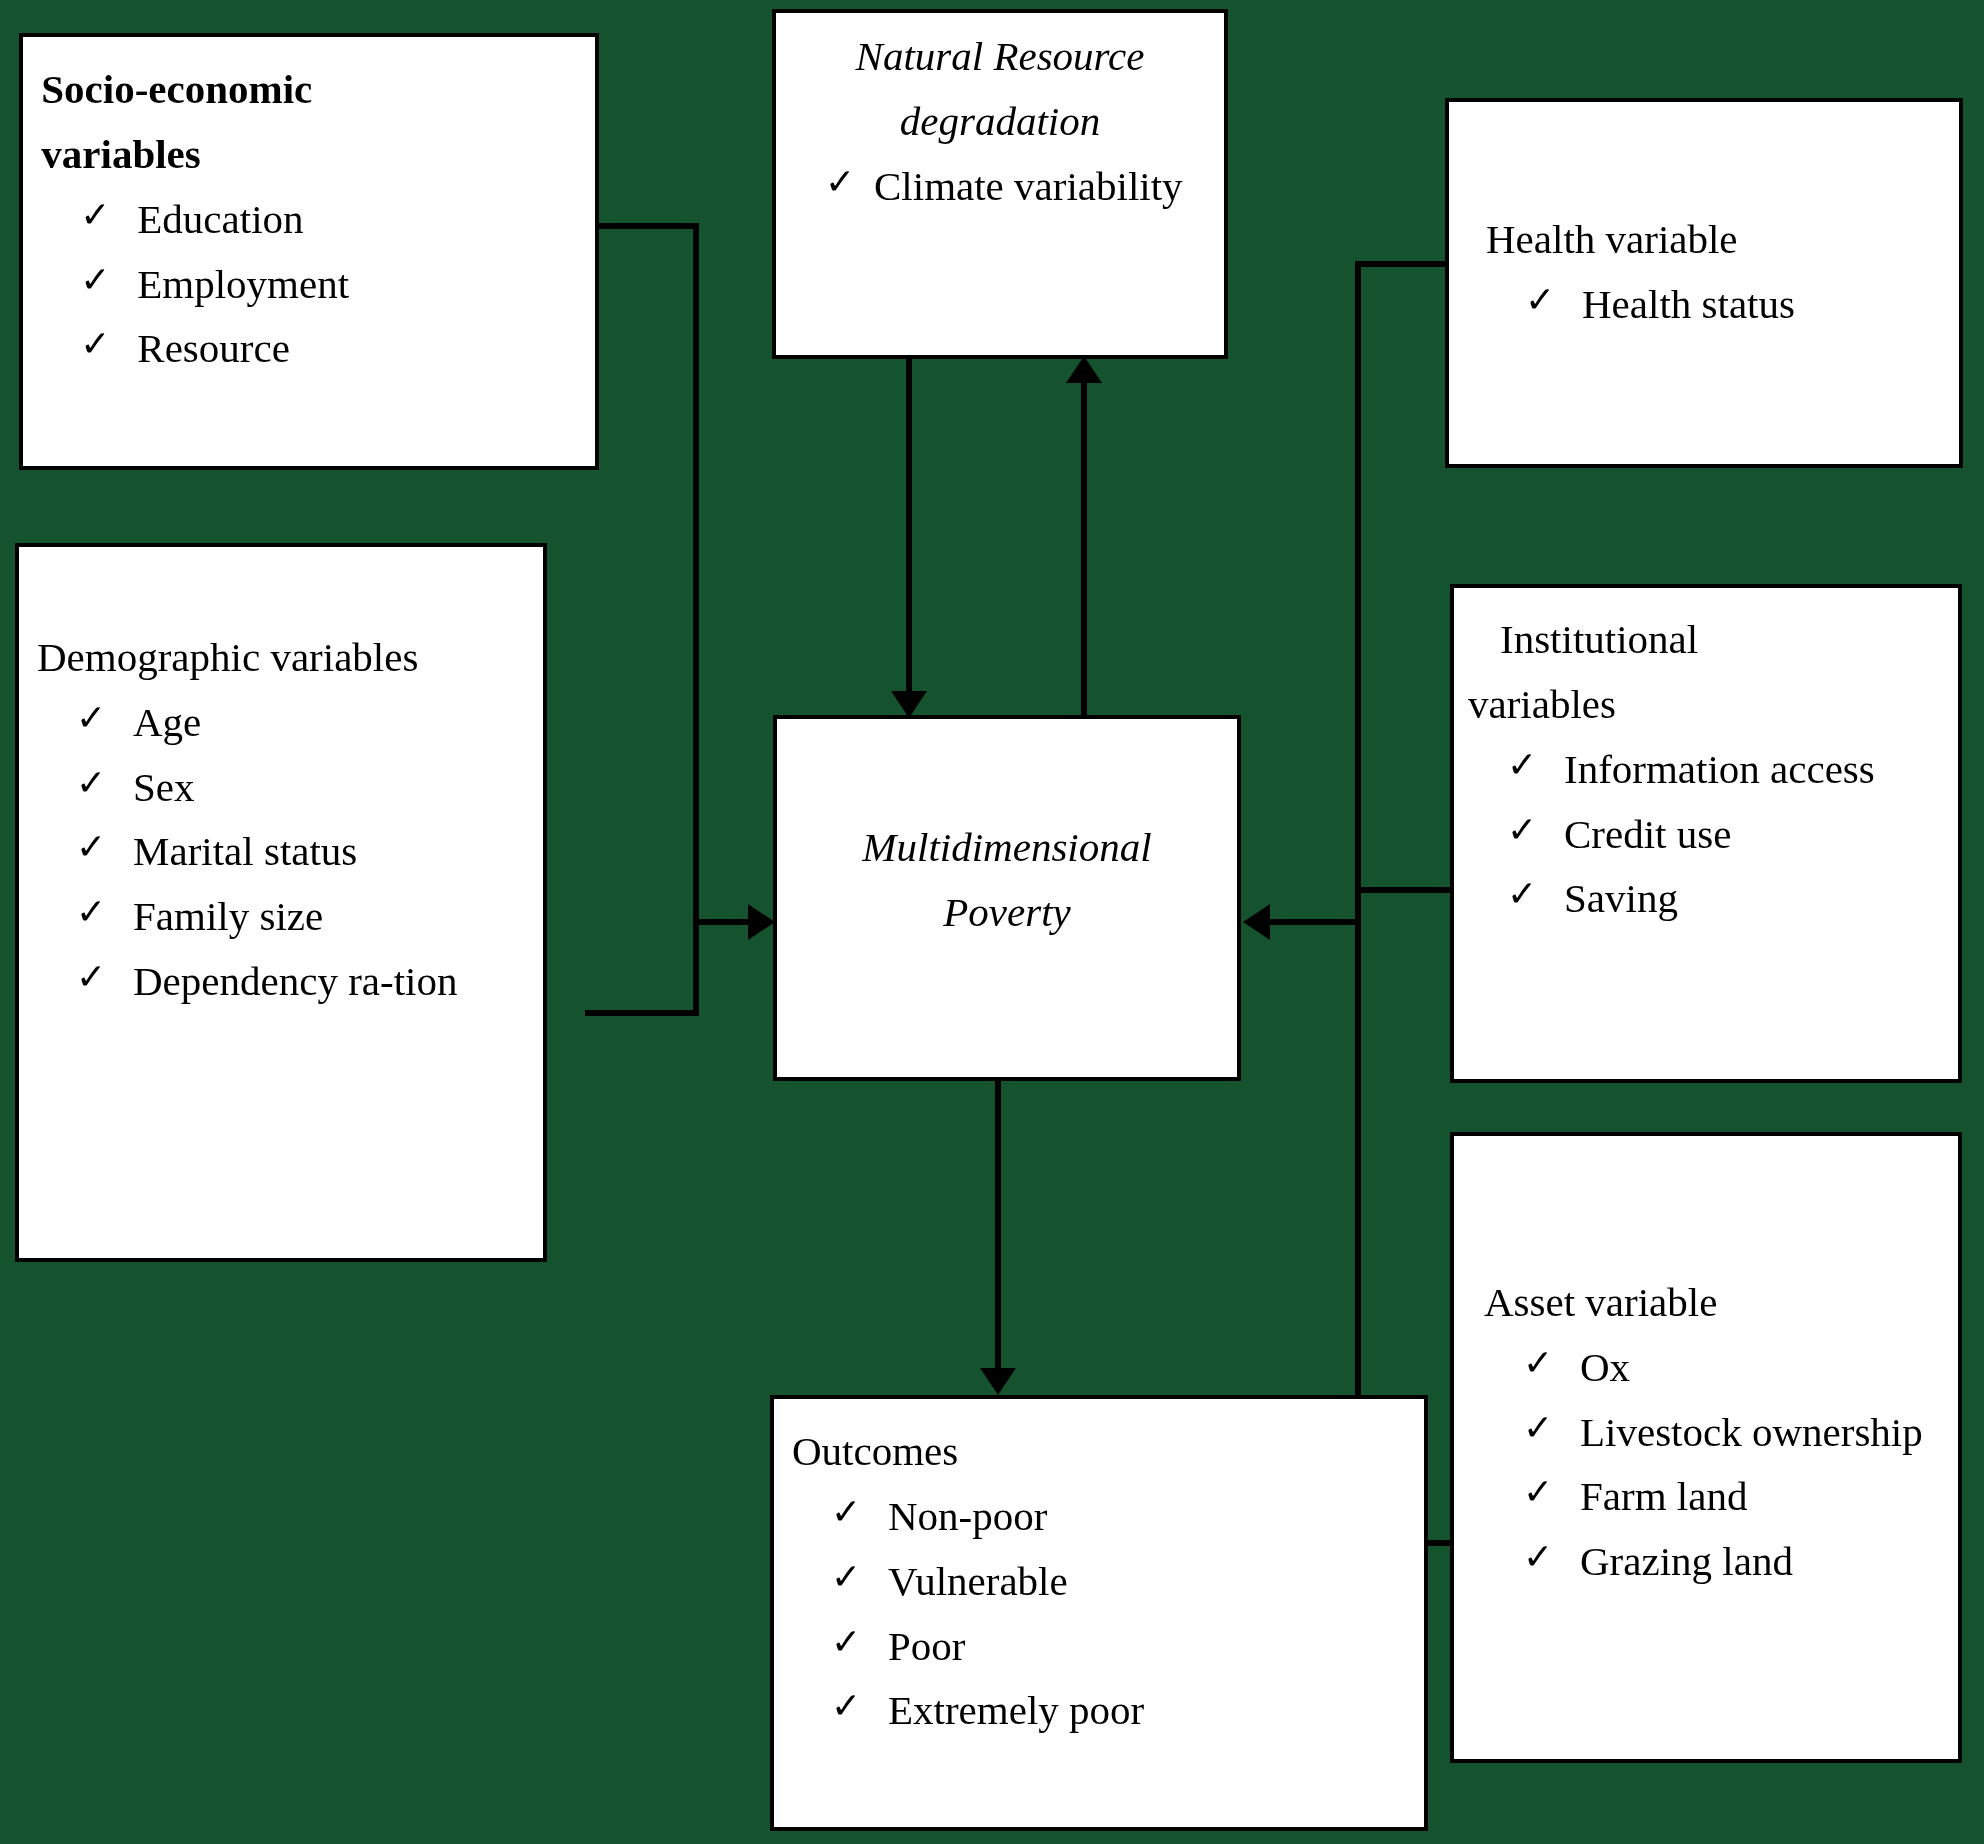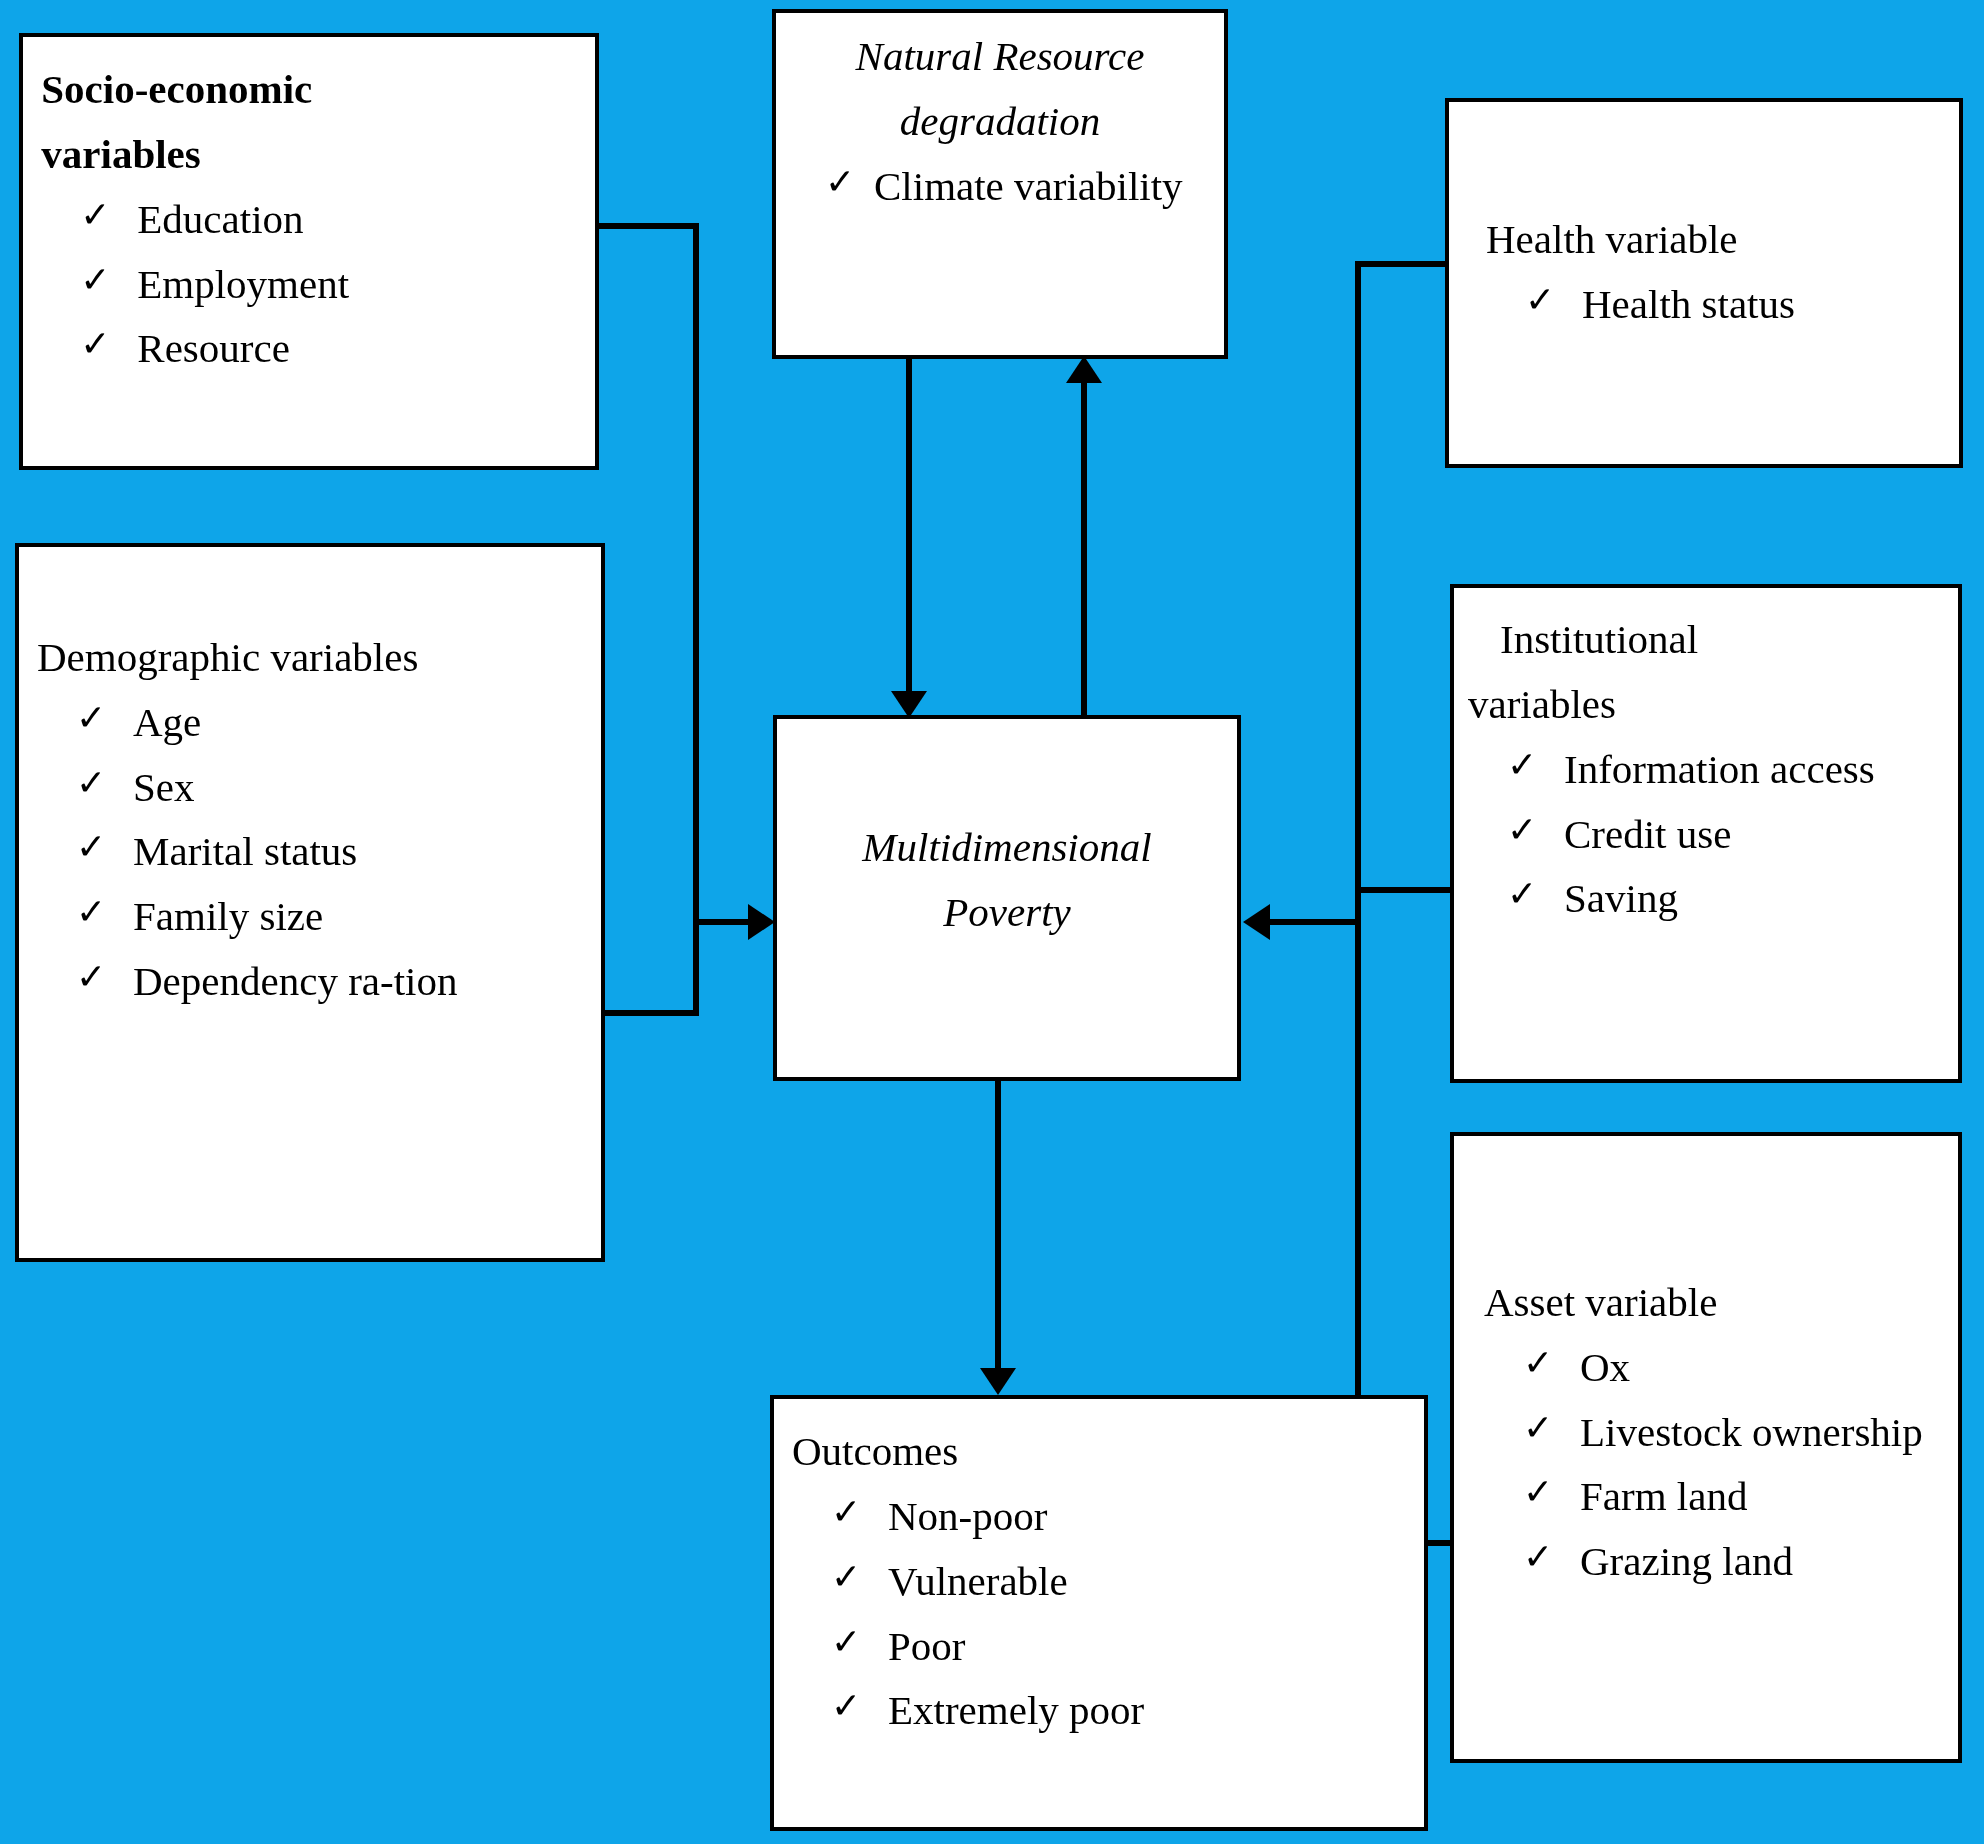--- a/index.html
+++ b/index.html
@@ -5,21 +5,21 @@
 <style>
   html, body {
     margin: 0;
     padding: 0;
     background: #ffffff;
   }
   #canvas {
     position: relative;
     width: 1985px;
     height: 1844px;
-    background: #0ea5e9;
+    background: #14532d;
     font-family: "Liberation Serif", "DejaVu Serif", serif;
     color: #000000;
     overflow: hidden;
   }
 
   .box {
     position: absolute;
     box-sizing: border-box;
     border: 4.8px solid #000000;
     background: #ffffff;
@@ -129,21 +129,21 @@
 
   <div class="box" style="left:1445px; top:98px; width:518px; height:370px;">
     <div class="box-inner" style="top:105px;padding-left:37px;">
       <div class="box-title">Health variable</div>
       <ul class="checklist">
         <li><span class="tick">✓</span><span>Health status</span></li>
       </ul>
     </div>
   </div>
 
-  <div class="box" style="left:15px; top:543px; width:590px; height:719px;padding-left:28px;">
+  <div class="box" style="left:15px; top:543px; width:532px; height:719px;padding-left:28px;">
     <div class="box-inner" style="top:78px;">
       <div class="box-title">Demographic variables</div>
       <ul class="checklist">
         <li><span class="tick">✓</span><span>Age</span></li>
         <li><span class="tick">✓</span><span>Sex</span></li>
         <li><span class="tick">✓</span><span>Marital status</span></li>
         <li><span class="tick">✓</span><span>Family size</span></li>
         <li style="white-space:pre-line;"><span class="tick">✓</span><span>Dependency ra-tion</span></li>
       </ul>
     </div>

